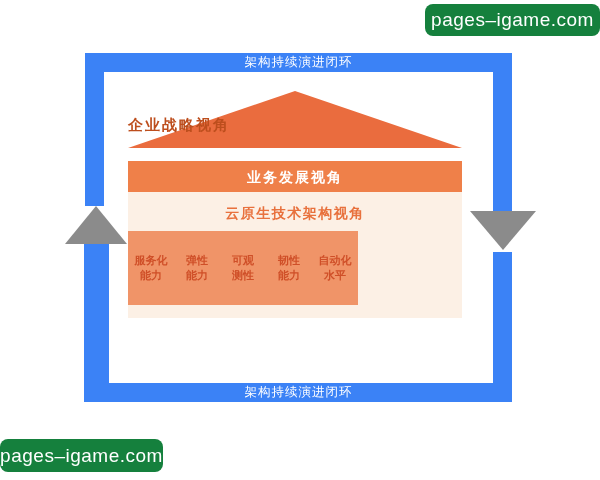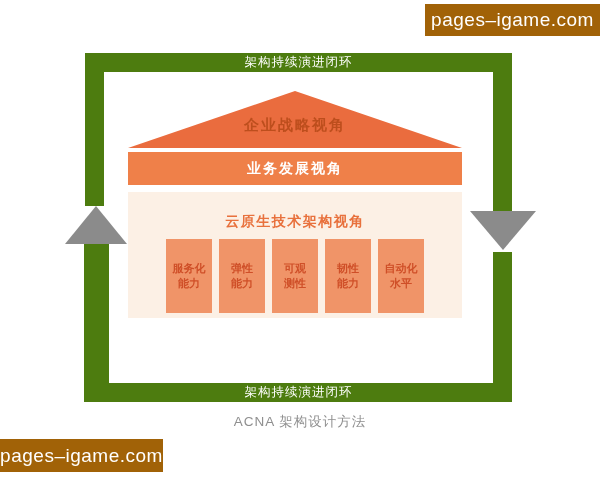--- a/index.html
+++ b/index.html
@@ -1,54 +1,54 @@
 <!DOCTYPE html>
 <html><head>
 <meta charset="utf-8">
 <style>
   html,body{margin:0;padding:0;}
   body{font-family:"Liberation Sans","DejaVu Sans",sans-serif;background:#fff;}
   .canvas{position:relative;width:600px;height:480px;background:#ffffff;overflow:hidden;}
 
   
-  .wm{position:absolute;background:#a16207;color:#fff;font-size:19px;
-      display:flex;align-items:center;justify-content:center;letter-spacing:0.5px;}
+  .wm{position:absolute;background:#15803d;color:#fff;font-size:19px;
+      display:flex;align-items:center;justify-content:center;letter-spacing:0.5px;border-radius:8px;}
   .wm-tr{left:425px;top:4px;width:175px;height:32px;}
   .wm-bl{left:0px;top:439px;width:163px;height:33px;}
 
   
-  .bar-gray{position:absolute;background:#4d7c0f;}
+  .bar-gray{position:absolute;background:#3b82f6;}
   .loop-top{left:85px;top:53px;width:427px;height:19px;display:flex;align-items:center;justify-content:center;}
   .loop-bottom{left:85px;top:383px;width:427px;height:19px;display:flex;align-items:center;justify-content:center;}
   .loop-label{color:#ffffff;font-size:12.5px;letter-spacing:1px;}
   .left-seg-top{left:85px;top:53px;width:19px;height:153px;}
   .right-seg-top{left:493px;top:53px;width:19px;height:159px;}
   .right-seg-bottom{left:493px;top:252px;width:19px;height:150px;}
   .left-shaft{left:84px;top:242px;width:25px;height:160px;}
   .tri{position:absolute;width:0;height:0;}
   .up-head{left:65px;top:206px;border-left:31px solid transparent;border-right:31px solid transparent;
            border-bottom:38px solid #8b8b8b;}
   .down-head{left:470px;top:211px;border-left:33px solid transparent;border-right:33px solid transparent;
              border-top:39px solid #8b8b8b;}
 
   
   .roof{left:128px;top:91px;border-left:167px solid transparent;border-right:167px solid transparent;
         border-bottom:57px solid #ea6c3e;}
-  .roof-label{position:absolute;left:128px;top:116px;width:334px;text-align:center;
+  .roof-label{position:absolute;left:128px;top:116px;width:334px;text-align:left;
               color:#bd4e1d;font-weight:bold;font-size:15px;letter-spacing:2px;}
   .hbar{position:absolute;left:128px;width:334px;background:#ef8049;display:flex;
         align-items:center;justify-content:center;color:#ffffff;font-weight:bold;
-        font-size:14px;letter-spacing:2px;}
+        font-size:14px;letter-spacing:2px;margin-top:9px;}
   .biz{top:152px;height:33px;}
   .org{top:325px;height:36px;}
 
   .panel{position:absolute;left:128px;top:192px;width:334px;height:126px;background:#fcf0e5;}
   .panel-title{text-align:center;color:#e8713d;font-weight:bold;font-size:14px;
-               letter-spacing:1.5px;padding-top:21px;}
-  .boxes{display:flex;justify-content:center;gap:7px;margin-top:8px;}
+               letter-spacing:1.5px;padding-top:13px;}
+  .boxes{display:flex;margin-top:8px;}
   .cap-box{width:46px;height:74px;background:#f09468;display:flex;align-items:center;
            justify-content:center;}
   .cap-label{color:#cf4f28;font-weight:bold;font-size:11px;text-align:center;
              white-space:pre-line;line-height:1.4;}
 
   .caption{position:absolute;left:0;top:413px;width:600px;text-align:center;
            color:#8f8f8f;font-size:13.5px;letter-spacing:1px;}
 </style>
 </head>
 <body>
@@ -95,21 +95,20 @@
 能力</span>
       </div>
       <div class="cap-box">
         <span class="cap-label">自动化
 水平</span>
       </div>
     </div>
   </div>
 
 
-  <div class="caption">ACNA 架构设计方法</div>
 
   <div class="wm wm-tr">
     <span>pages–igame.com</span>
   </div>
   <div class="wm wm-bl">
     <span>pages–igame.com</span>
   </div>
 
 </div>
 

